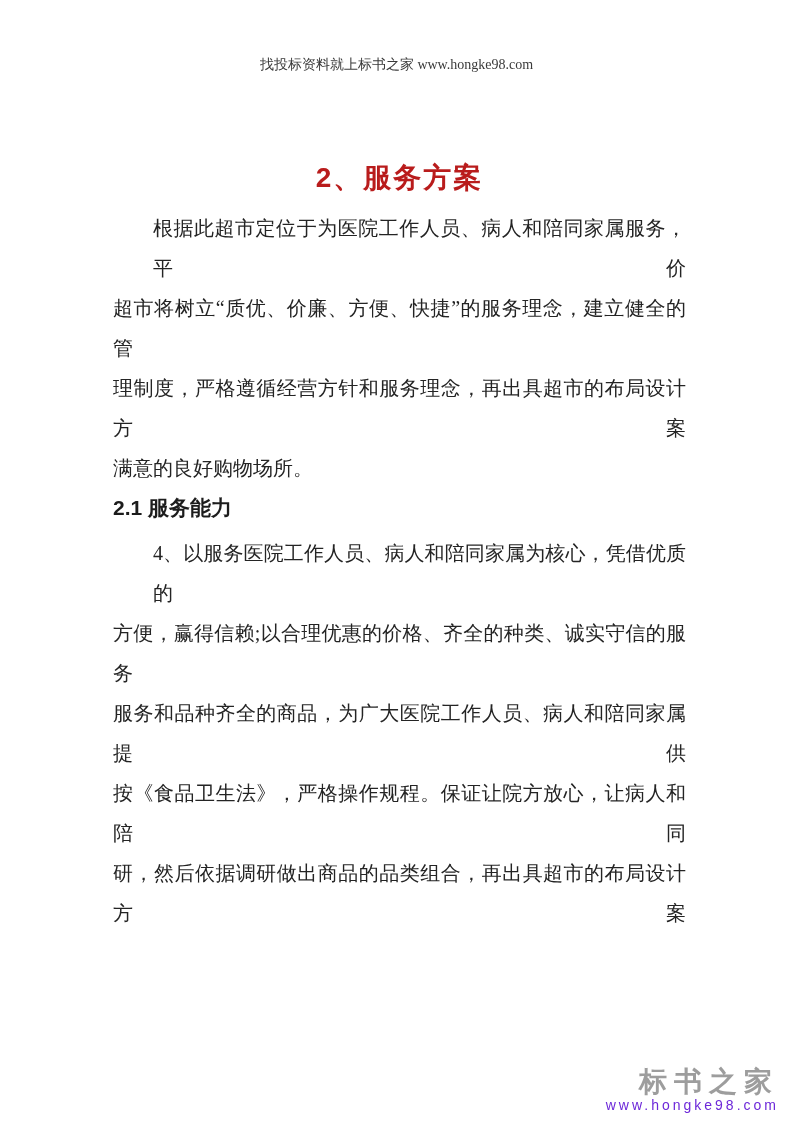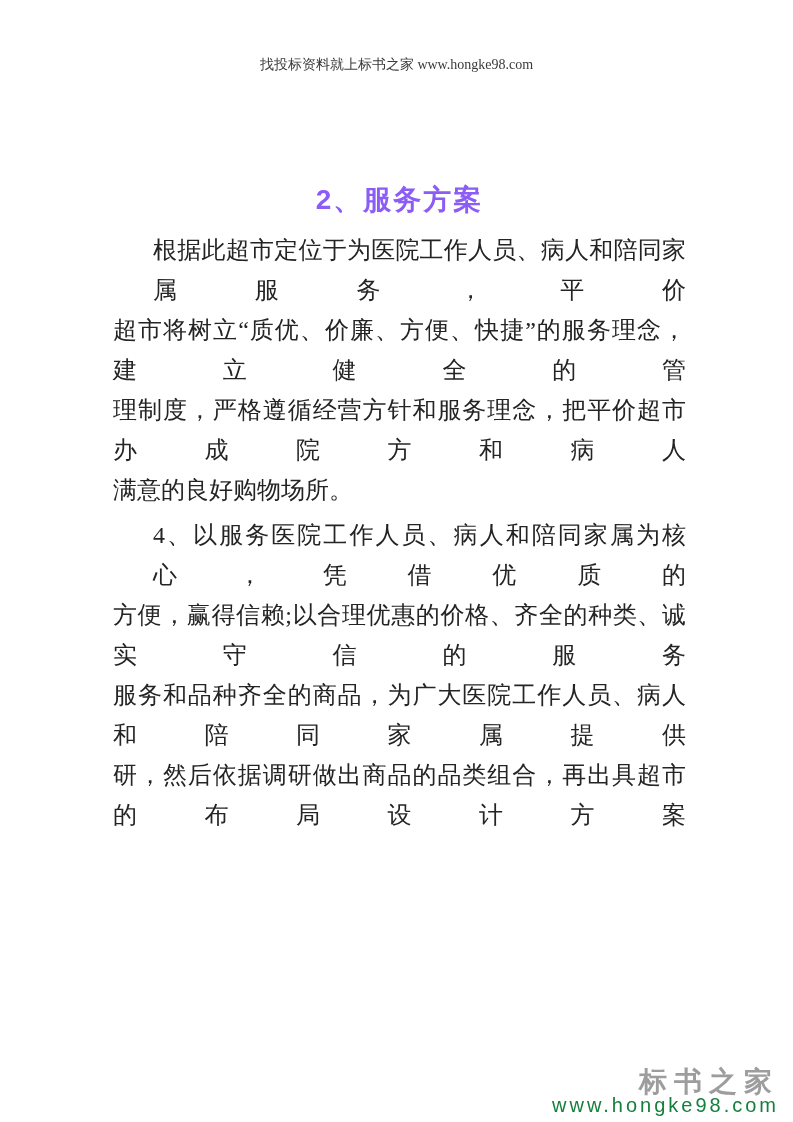--- a/index.html
+++ b/index.html
@@ -21,34 +21,34 @@
     text-align: center;
     font-size: 14px;
     line-height: 20px;
     color: #3a3a3a;
   }
   .content {
     margin-left: 113px;
     width: 573px;
   }
   .doc-title {
-    margin-top: 105px;
+    margin-top: 83px;
     text-align: center;
     font-family: "Liberation Sans", "DejaVu Sans", sans-serif;
     font-weight: bold;
     font-size: 28px;
     line-height: 40px;
     letter-spacing: 2px;
-    color: #8b5cf6;
+    color: #b91c1c;
   }
   .paragraph { margin: 0; }
   .p1 { margin-top: 10px; }
   .p2 { margin-top: 5px; }
   .line {
-    font-size: 24px;
+    font-size: 20px;
     line-height: 40px;
     white-space: nowrap;
     color: #242424;
   }
   .line.j {
     white-space: normal;
     text-align: justify;
     text-align-last: justify;
   }
   .line.last {
@@ -74,50 +74,52 @@
     font-family: "Liberation Sans", "DejaVu Sans", sans-serif;
     font-weight: bold;
     font-size: 28px;
     line-height: 30px;
     letter-spacing: 7px;
     color: #9d9d9d;
     text-align: right;
   }
   .watermark-url {
     font-family: "Liberation Sans", "DejaVu Sans", sans-serif;
-    font-size: 20px;
+    font-size: 14px;
     line-height: 17px;
     letter-spacing: 3px;
-    color: #15803d;
+    color: #6d28d9;
     margin-left: 15px;
   }
 </style>
 </head>
 <body>
 
 <div class="page">
 
   <div class="doc-header">找投标资料就上标书之家 www.hongke98.com</div>
 
   <div class="content">
 
     <div class="doc-title">2、服务方案</div>
 
     <div class="paragraph p1">
       <div class="line j indent">根据此超市定位于为医院工作人员、病人和陪同家属服务，平价</div>
       <div class="line j">超市将树立“质优、价廉、方便、快捷”的服务理念，建立健全的管</div>
-      <div class="line j">理制度，严格遵循经营方针和服务理念，把平价超市办成院方和病人</div>
+      <div class="line j">理制度，严格遵循经营方针和服务理念，再出具超市的布局设计方案</div>
       <div class="line last">满意的良好购物场所。</div>
     </div>
 
+    <div class="section-heading">2.1 服务能力</div>
 
     <div class="paragraph p2">
       <div class="line j indent">4、以服务医院工作人员、病人和陪同家属为核心，凭借优质的</div>
       <div class="line j">方便，赢得信赖;以合理优惠的价格、齐全的种类、诚实守信的服务</div>
       <div class="line j">服务和品种齐全的商品，为广大医院工作人员、病人和陪同家属提供</div>
+      <div class="line j">按《食品卫生法》，严格操作规程。保证让院方放心，让病人和陪同</div>
       <div class="line j">研，然后依据调研做出商品的品类组合，再出具超市的布局设计方案</div>
 
     </div>
 
   </div>
 
   <div class="watermark">
     <div class="watermark-brand">标书之家</div>
     <div class="watermark-url">www.hongke98.com</div>
   </div>

